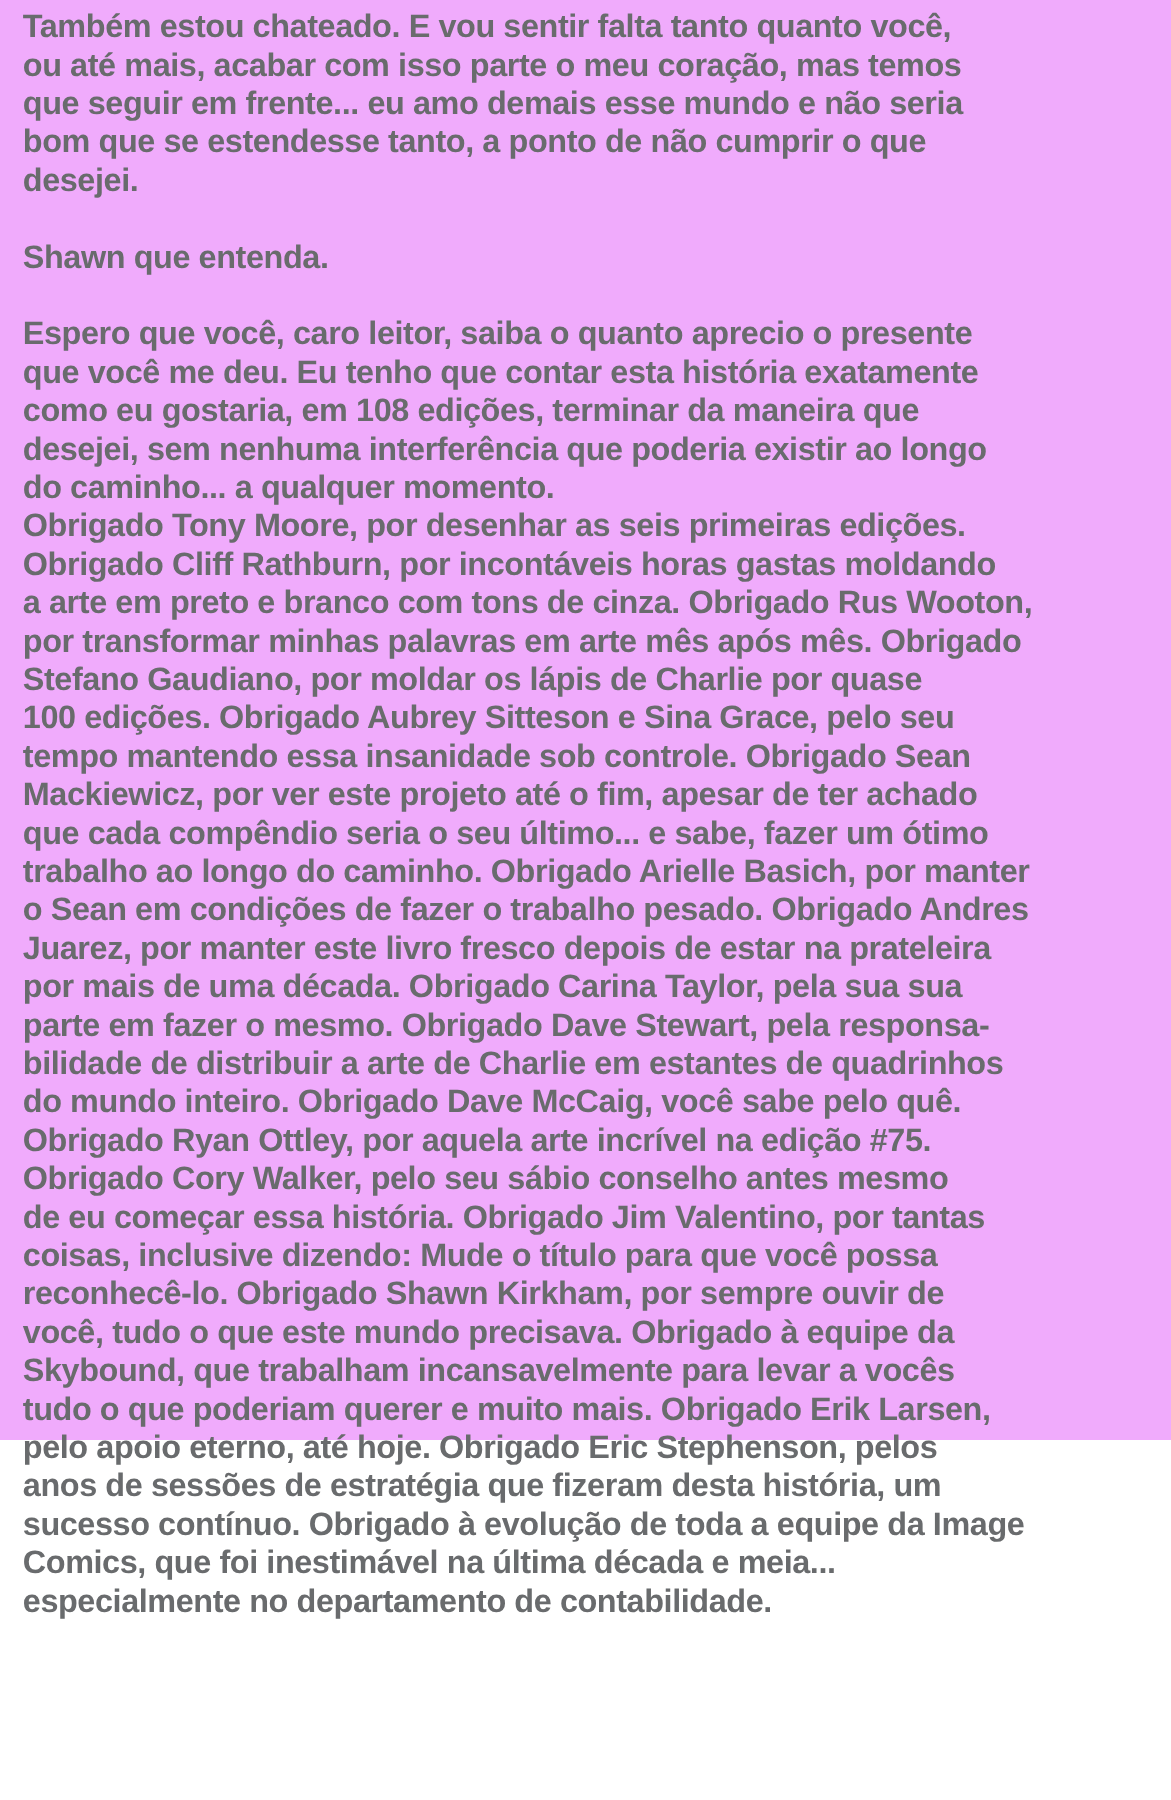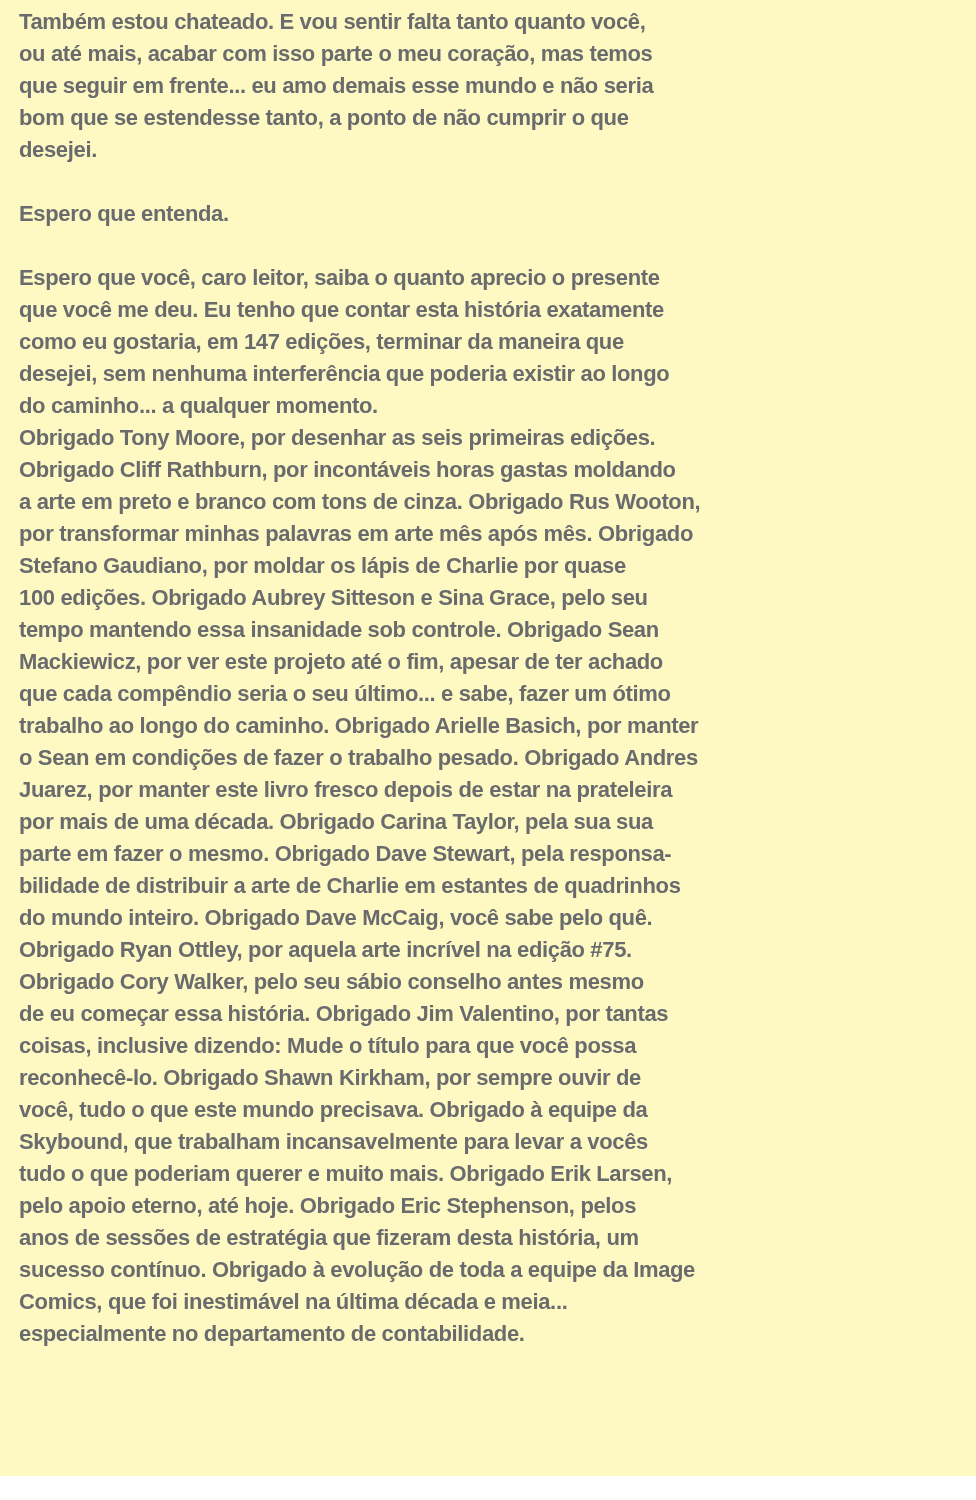--- a/index.html
+++ b/index.html
@@ -8,26 +8,26 @@
     background: #ffffff;
   }
   body {
     width: 976px;
     height: 1500px;
     overflow: hidden;
   }
   .page {
     box-sizing: border-box;
     width: 976px;
-    height: 1476px;
+    height: 1200px;
     padding: 6px 16px 0 19px;
-    background: #fef9c3;
+    background: #f0abfc;
     font-family: "Liberation Sans", "DejaVu Sans", sans-serif;
     font-weight: bold;
-    font-size: 22px;
+    font-size: 27px;
     line-height: 32px;
     letter-spacing: -0.35px;
     color: #696b6d;
   }
   .page p {
     margin: 0 0 32px 0;
     white-space: pre-line; 
   }
   .page p.flush { margin-bottom: 0; }   
   .page p.wide  { margin-bottom: 40px; } 
@@ -35,25 +35,25 @@
 </head>
 <body>
 
 <div class="page">
   <p>Também estou chateado. E vou sentir falta tanto quanto você,
 ou até mais, acabar com isso parte o meu coração, mas temos
 que seguir em frente... eu amo demais esse mundo e não seria
 bom que se estendesse tanto, a ponto de não cumprir o que
 desejei.</p>
 
-  <p>Espero que entenda.</p>
+  <p>Shawn que entenda.</p>
 
   <p class="flush">Espero que você, caro leitor, saiba o quanto aprecio o presente
 que você me deu. Eu tenho que contar esta história exatamente
-como eu gostaria, em 147 edições, terminar da maneira que
+como eu gostaria, em 108 edições, terminar da maneira que
 desejei, sem nenhuma interferência que poderia existir ao longo
 do caminho... a qualquer momento.</p>
 
 
   <p>Obrigado Tony Moore, por desenhar as seis primeiras edições.
 Obrigado Cliff Rathburn, por incontáveis horas gastas moldando
 a arte em preto e branco com tons de cinza. Obrigado Rus Wooton,
 por transformar minhas palavras em arte mês após mês. Obrigado
 Stefano Gaudiano, por moldar os lápis de Charlie por quase
 100 edições. Obrigado Aubrey Sitteson e Sina Grace, pelo seu

